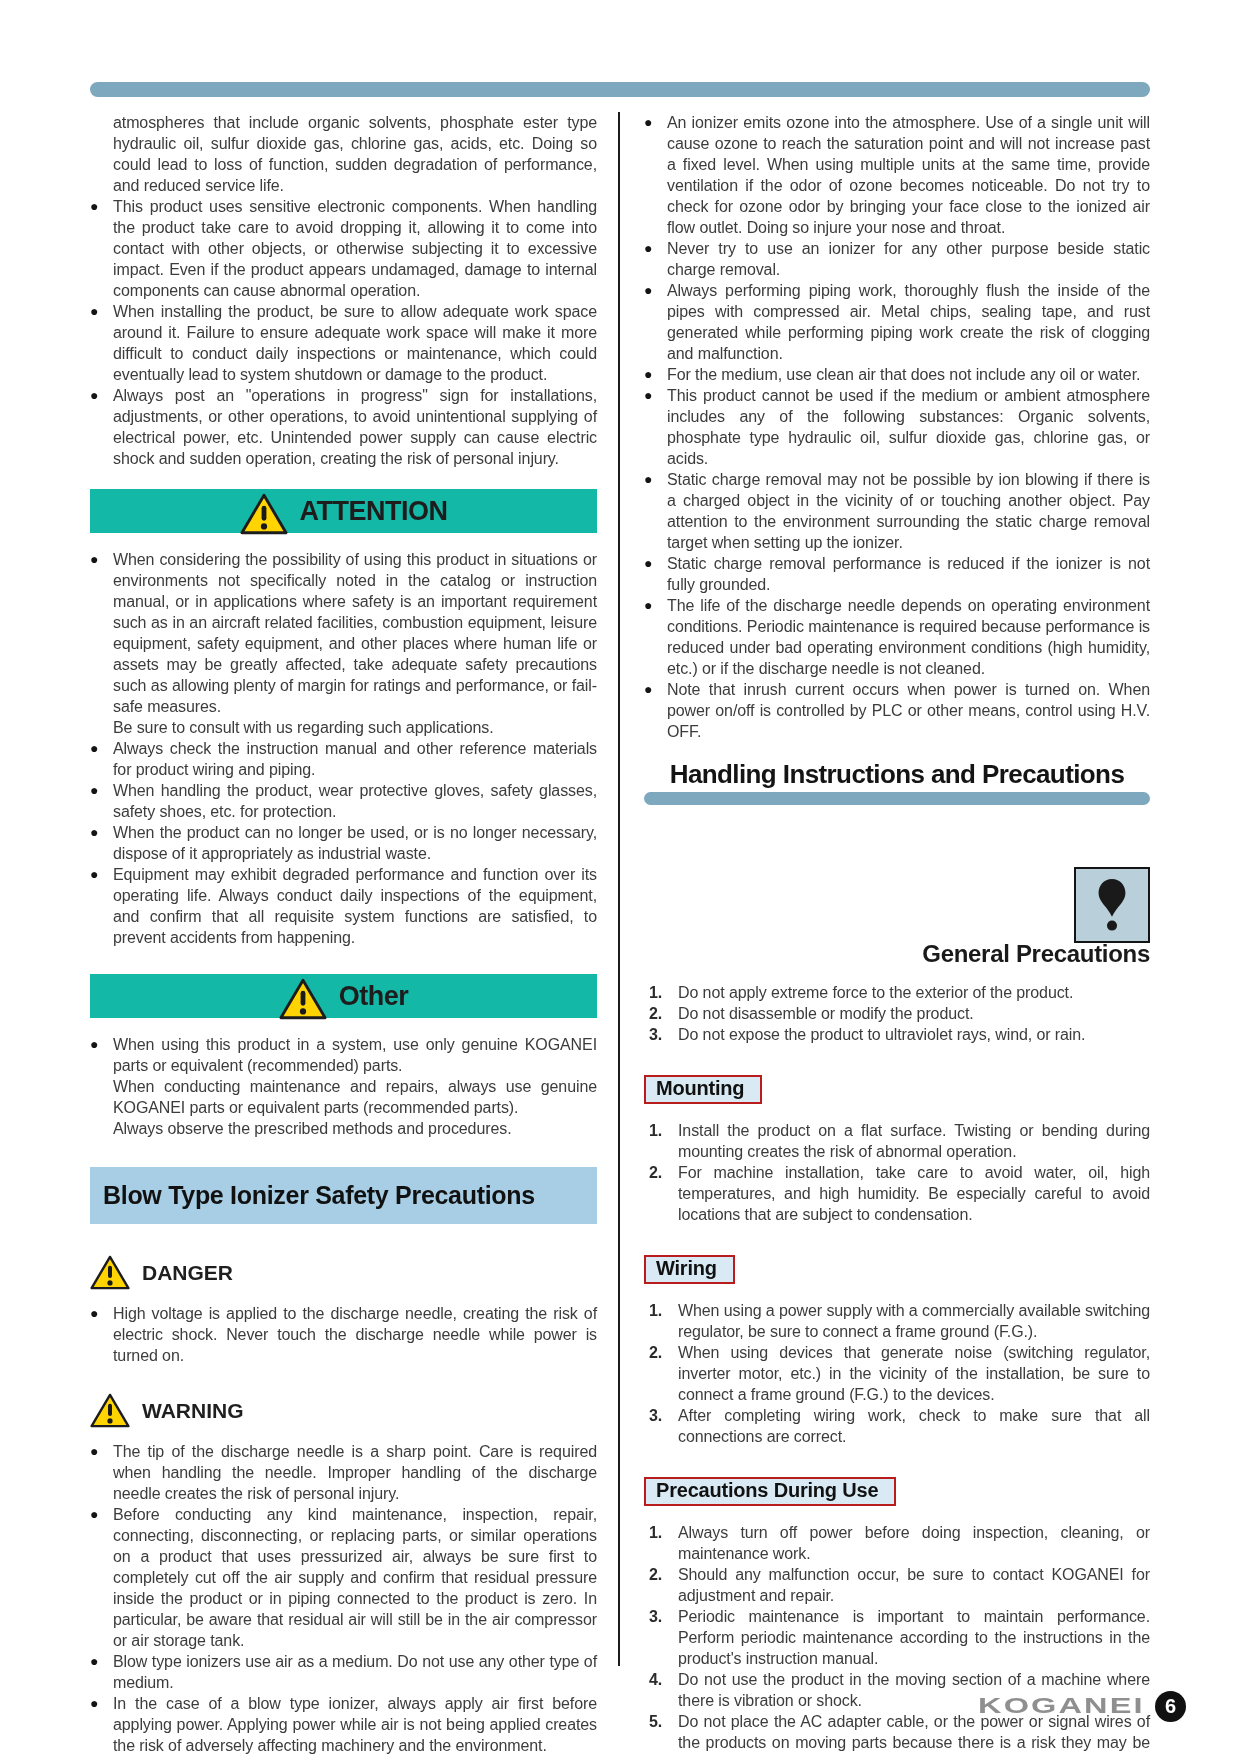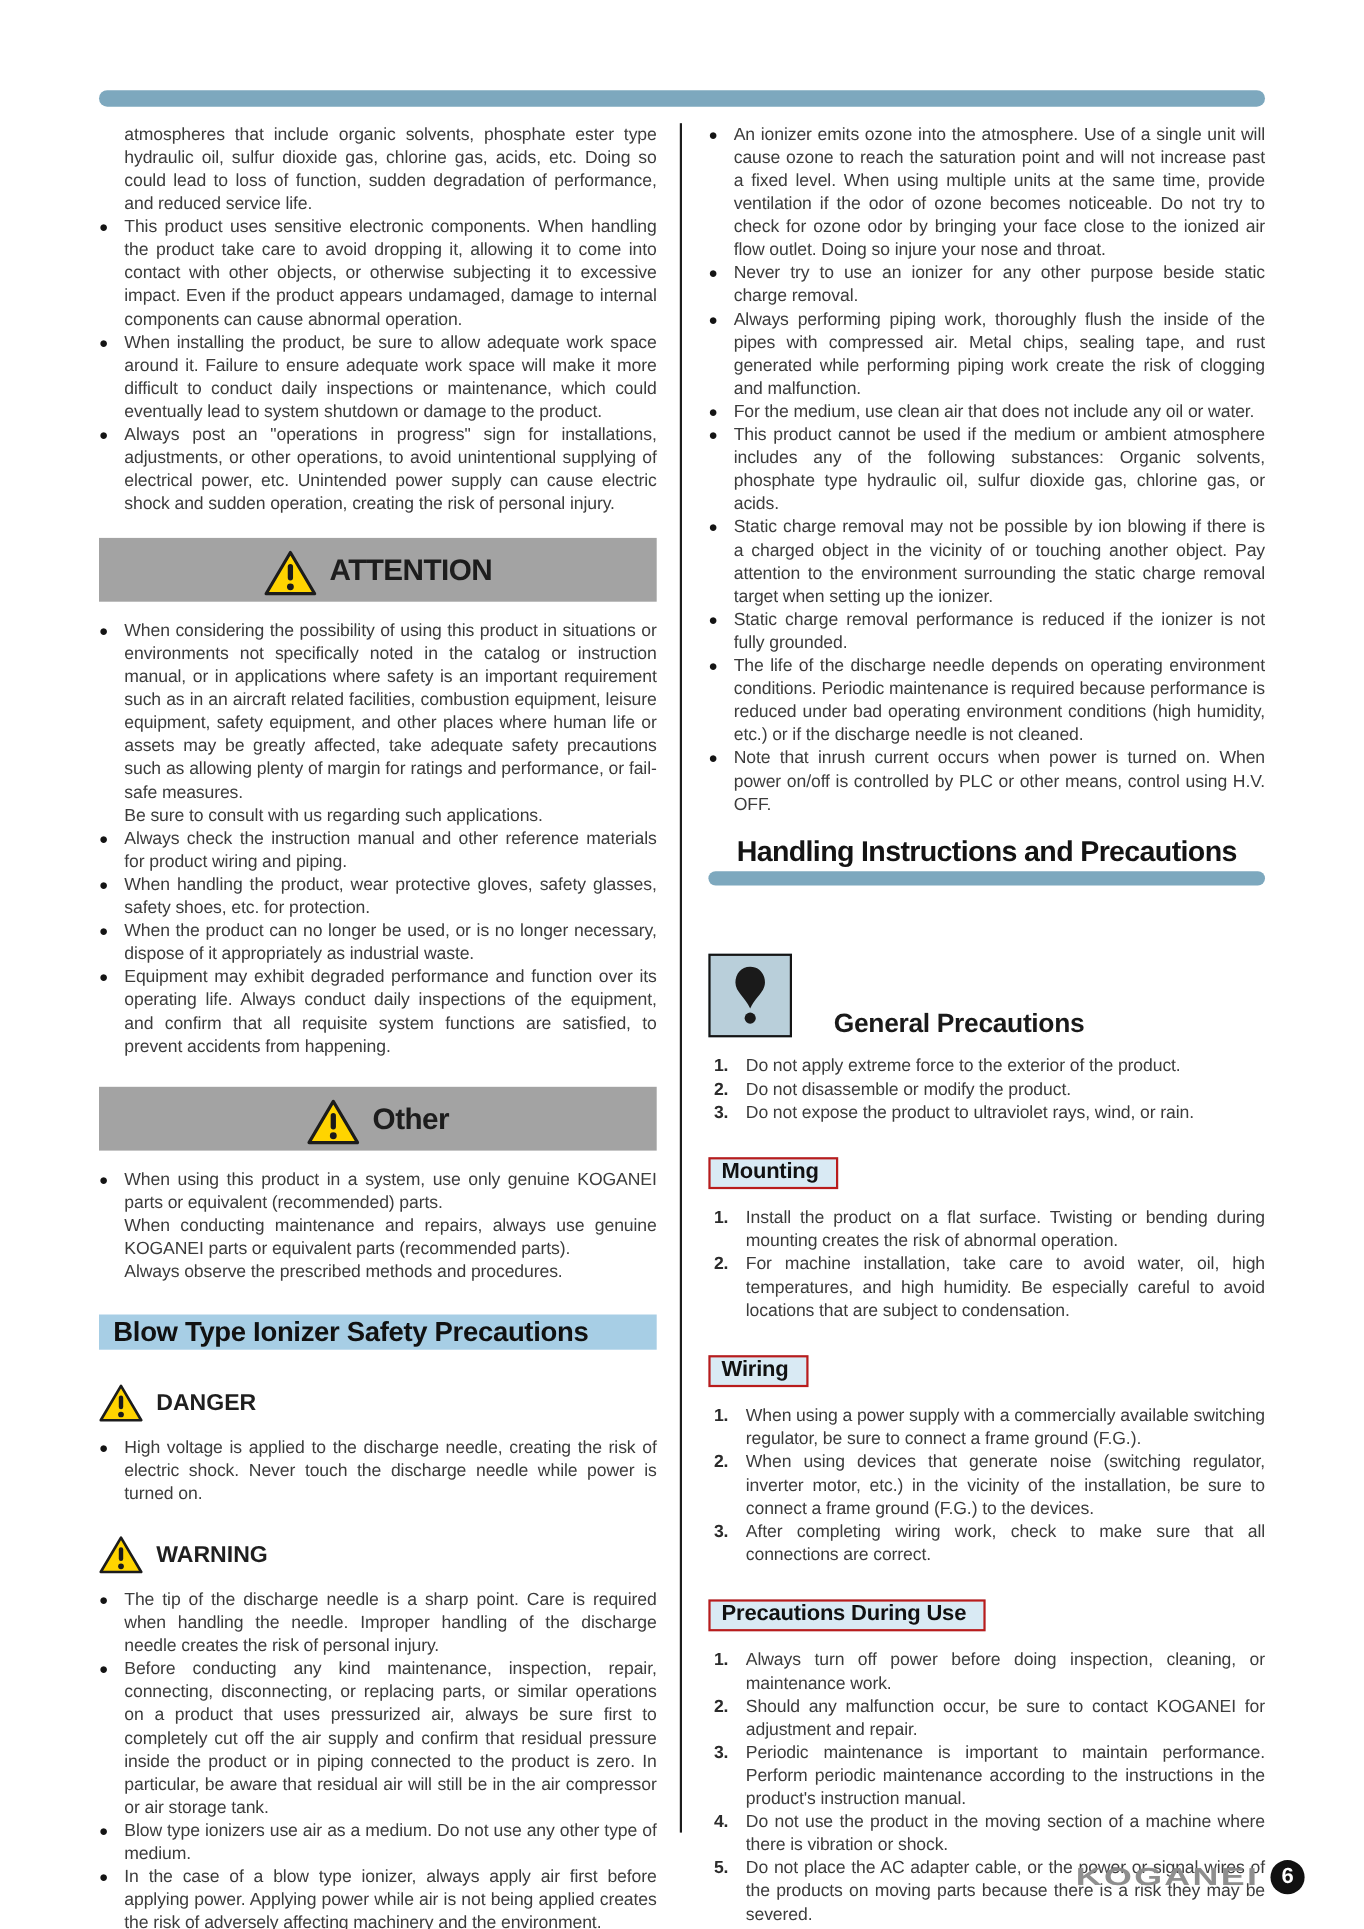--- a/index.html
+++ b/index.html
@@ -20,44 +20,44 @@
   
   .b-item { position:relative; padding-left:23px; }
   .b-dot  { position:absolute; left:0; top:2px; font-size:14px; color:#141414; line-height:17px; }
   .b-text { display:block; white-space:pre-line; }
 
   
   .n-item { position:relative; padding-left:34px; }
   .n-num  { position:absolute; left:5px; font-weight:bold; color:#2b2b2b; }
 
   
-  .band { background:#a3a3a3; height:58px; margin:20px 0 16px 0; display:flex; align-items:center;
+  .band { background:#14b8a6; height:44px; margin:20px 0 16px 0; display:flex; align-items:center;
           justify-content:center; gap:12px; overflow:visible; }
   .band .band-title { font-weight:bold; font-size:27px; color:#1d1d1d; letter-spacing:-0.5px; }
   .tri-lg { width:48px; height:44px; margin-top:6px; flex:none; }
 
   
-  .sec-header { background:#a7cee5; height:32px; margin:28px 0 30px 0; display:flex; align-items:center;
+  .sec-header { background:#a7cee5; height:57px; margin:28px 0 30px 0; display:flex; align-items:center;
                 padding-left:13px; font-weight:bold; font-size:25px; color:#111; letter-spacing:-0.3px; }
 
   
   .hazard { display:flex; align-items:center; gap:12px; margin:26px 0 12px 0; }
   .hazard:first-child { margin-top:4px; }
   .hazard .hz-title { font-weight:bold; font-size:21px; color:#1f1f1f; letter-spacing:0; }
   .tri-sm { width:40px; height:37px; flex:none; }
 
   .note-par { margin-top:16px; }
 
   
   .big-heading { margin-top:22px; font-weight:bold; font-size:26px; color:#141414;
                  letter-spacing:-0.6px; white-space:nowrap; text-align:center; }
   .pill { width:100%; height:13px; background:#7da8be; border-radius:7px; margin-top:7px; }
 
   
-  .gp-row { display:flex; align-items:flex-end; gap:38px; margin-top:62px; }
+  .gp-row { display:flex; align-items:flex-end; margin-top:62px;flex-direction:column; }
   .gp-icon { width:76px; height:76px; background:#b9cfda; border:2px solid #141414;
              display:flex; align-items:center; justify-content:center; flex:none; }
   .gp-title { font-weight:bold; font-size:24px; color:#1a1a1a; padding-bottom:2px; letter-spacing:-0.3px; }
 
   .list-block { margin-top:16px; }
 
   
   .tag { display:inline-block; border:2px solid #b91c1c; background:#d9eaf4; margin-top:30px;
          font-weight:bold; font-size:20px; color:#111; padding:1px 16px 3px 10px; letter-spacing:-0.2px; }
 

